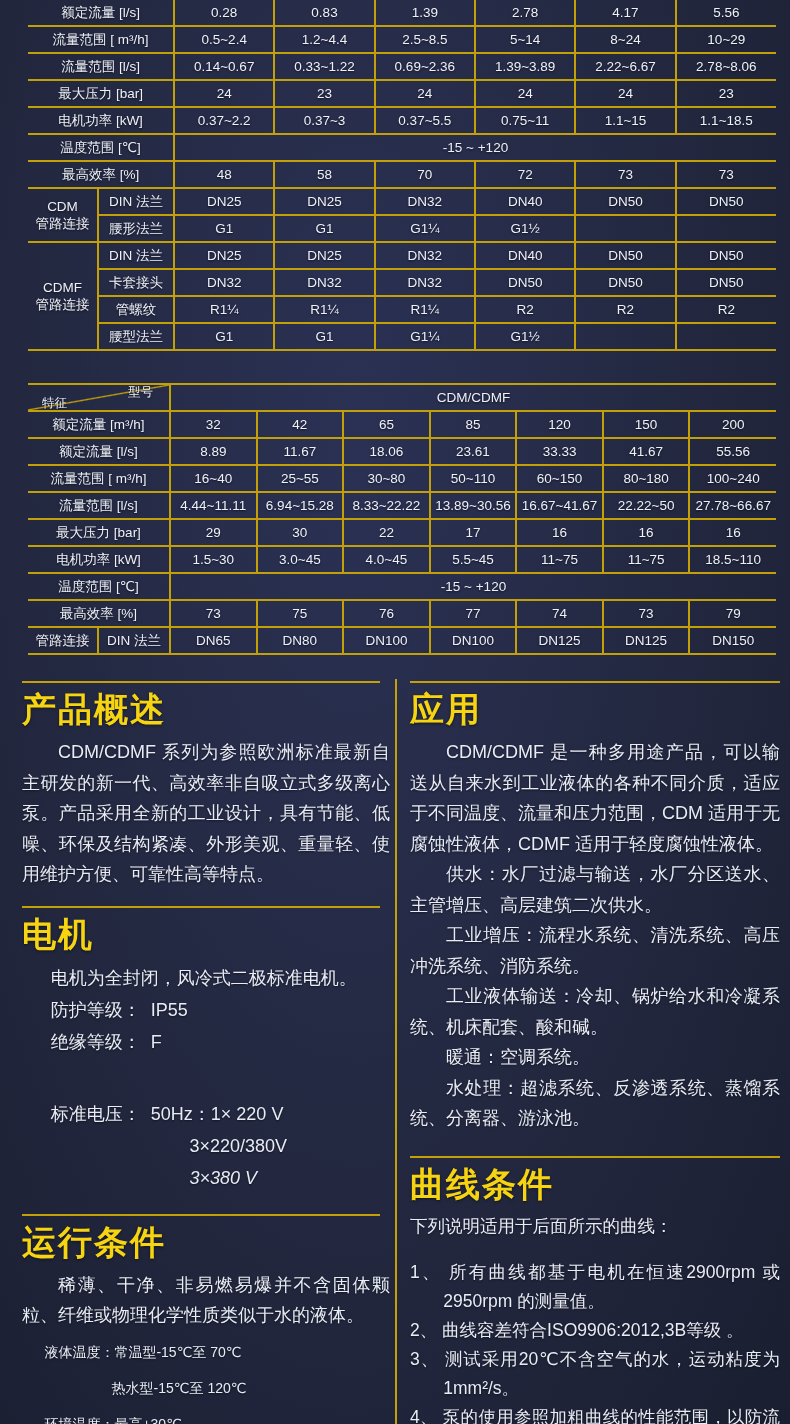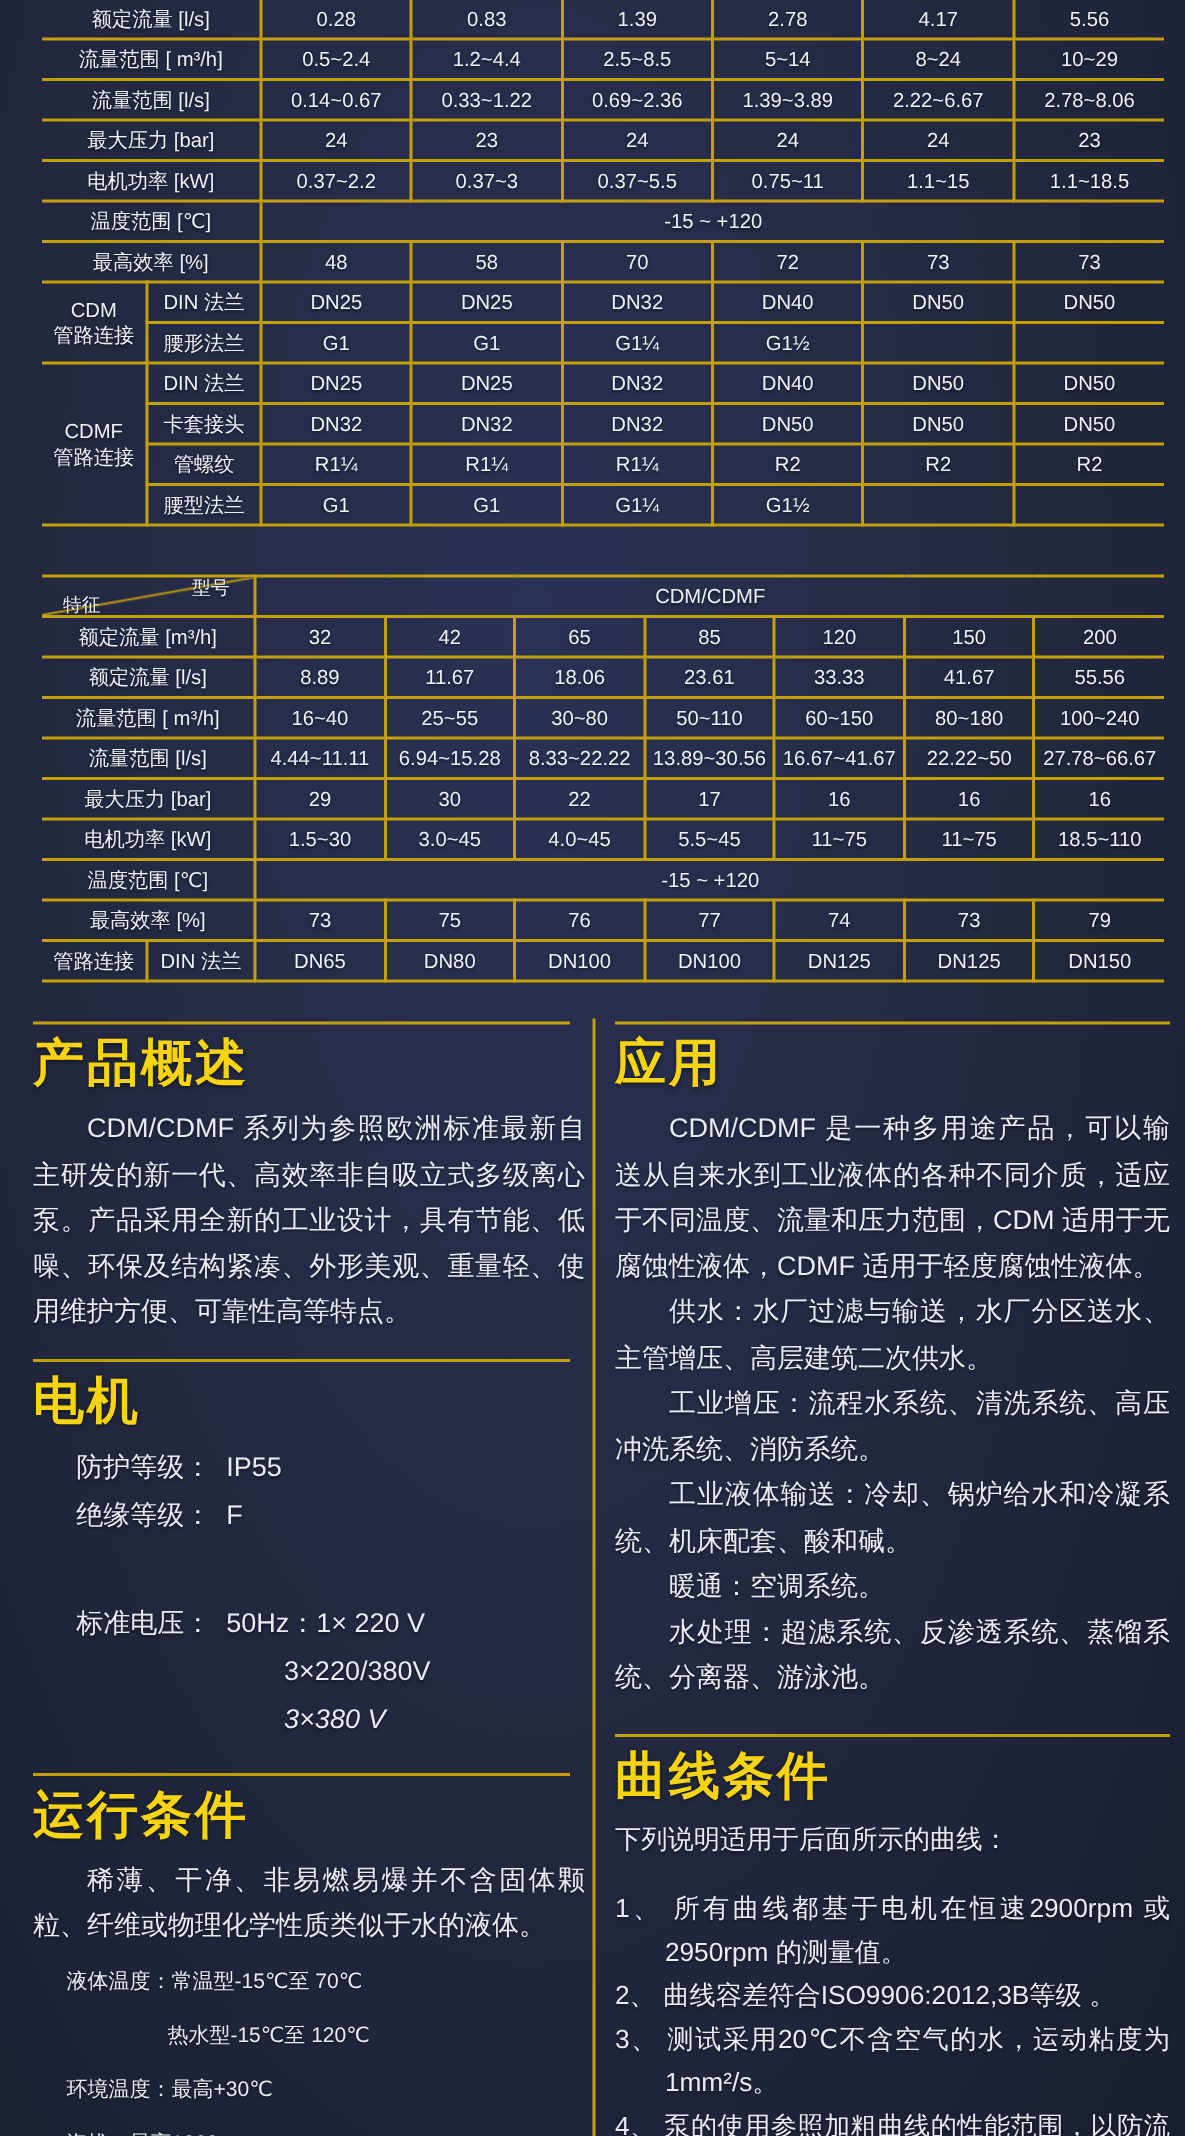--- a/index.html
+++ b/index.html
@@ -325,20 +325,21 @@
     <div class="col-left">
       <div class="hline"></div>
       <h2 class="section-title">产品概述</h2>
       <div class="body-text" id="overview-paras">
           <p class="para">CDM/CDMF 系列为参照欧洲标准最新自主研发的新一代、高效率非自吸立式多级离心泵。产品采用全新的工业设计，具有节能、低噪、环保及结构紧凑、外形美观、重量轻、使用维护方便、可靠性高等特点。</p>
         </div>
 
       <div class="hline mid"></div>
       <h2 class="section-title">电机</h2>
       <div class="body-text line-list" id="motor-lines">
+          <p style="padding-left: 1.6em;">电机为全封闭，风冷式二极标准电机。</p>
           <p style="padding-left: 1.6em;">防护等级：  IP55</p>
           <p style="padding-left: 1.6em;">绝缘等级：  F</p>
           <p style="padding-left: 1.6em; margin-top: 40px;">标准电压：  50Hz：1× 220 V</p>
           <p style="padding-left: 9.3em;">3×220/380V</p>
           <p style="padding-left: 9.3em; font-style: italic;">3×380 V</p>
         </div>
 
       <div class="hline mid" style="margin-top:20px"></div>
       <h2 class="section-title">运行条件</h2>
       <div class="body-text" id="cond-paras">

